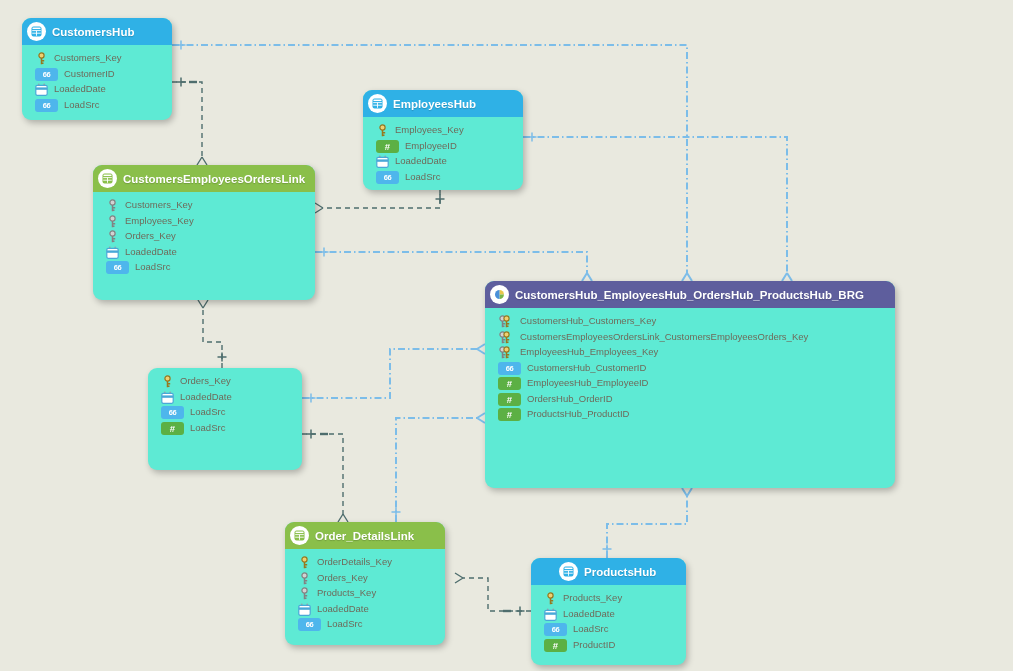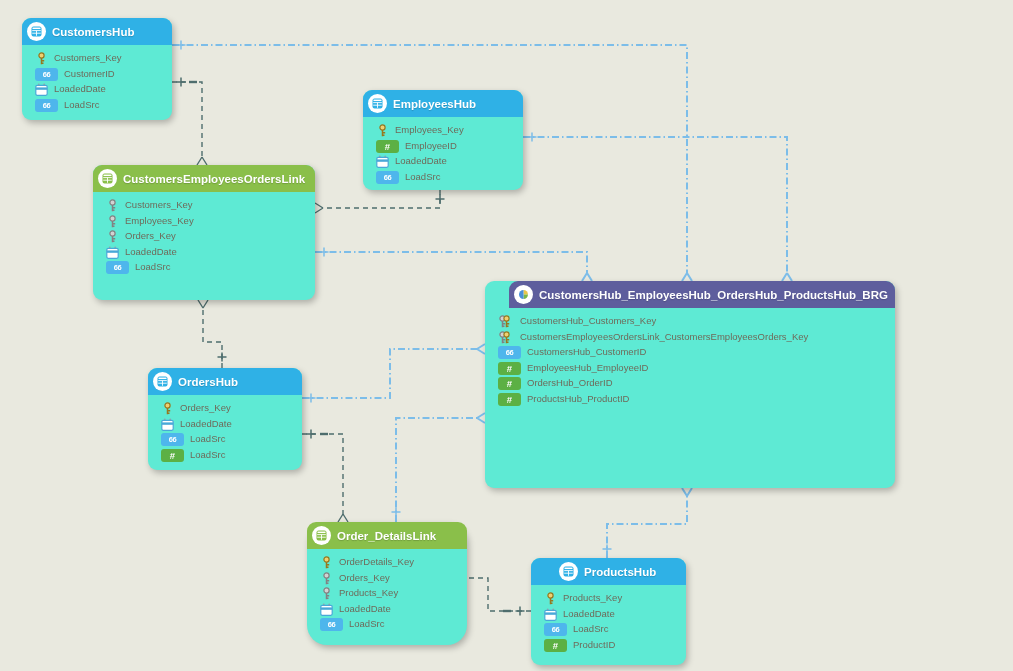--- a/index.html
+++ b/index.html
@@ -196,21 +196,21 @@
           </div>
           <div class="frow">
             <span class="ficon">
               <span class="icon-sq icon-text">66</span>
             </span>
             <span class="fname">LoadSrc</span>
           </div>
         </div>
       </div>
       <div class="entity" style="left: 93px; top: 165px; width: 222px; height: 135px;">
-        <div class="hdr" style="background: rgb(138, 191, 74); justify-content: center;">
+        <div class="hdr" style="background: rgb(138, 191, 74);">
           <span class="hicon">
             <svg width="11" height="11" viewBox="0 0 11 11">
               <rect x="0.5" y="0.5" width="10" height="10" rx="2" fill="#8abf4a"></rect>
               <path d="M1.5 2.3 H9.5" stroke="#fff" stroke-width="1.5"></path>
               <path d="M1.2 4.6 H9.8 M1.2 7.2 H9.8 M5.5 4.6 V9.8" stroke="#fff" stroke-width="0.9" fill="none"></path>
             </svg>
           </span>
           <span class="title">CustomersEmployeesOrdersLink</span>
         </div>
         <div class="body">
@@ -254,30 +254,20 @@
           </div>
           <div class="frow">
             <span class="ficon">
               <span class="icon-sq icon-text">66</span>
             </span>
             <span class="fname">LoadSrc</span>
           </div>
         </div>
       </div>
       <div class="entity" style="left: 148px; top: 368px; width: 154px; height: 102px;">
-        <div class="hdr" style="background: rgb(47, 177, 230);">
-          <span class="hicon">
-            <svg width="11" height="11" viewBox="0 0 11 11">
-              <rect x="0.5" y="0.5" width="10" height="10" rx="2" fill="#2fb1e6"></rect>
-              <path d="M1.5 2.3 H9.5" stroke="#fff" stroke-width="1.5"></path>
-              <path d="M1.2 4.6 H9.8 M1.2 7.2 H9.8 M5.5 4.6 V9.8" stroke="#fff" stroke-width="0.9" fill="none"></path>
-            </svg>
-          </span>
-          <span class="title">OrdersHub</span>
-        </div>
         <div class="body">
           <div class="frow">
             <span class="ficon">
               <svg width="13" height="13" viewBox="0 0 13 13">
                 <circle cx="6.5" cy="3.5" r="2.6" fill="#f0d070" stroke="#96781f" stroke-width="1.2"></circle>
                 <path d="M6.5 6.1 V12.3 M6.5 8.8 H9.2 M6.5 11.2 H8.5" stroke="#96781f" stroke-width="1.5" fill="none"></path>
               </svg>
             </span>
             <span class="fname">Orders_Key</span>
           </div>
@@ -300,21 +290,21 @@
           </div>
           <div class="frow">
             <span class="ficon">
               <span class="icon-sq icon-num">#</span>
             </span>
             <span class="fname">LoadSrc</span>
           </div>
         </div>
       </div>
       <div class="entity" style="left: 485px; top: 281px; width: 410px; height: 207px;">
-        <div class="hdr" style="background: rgb(94, 94, 157); margin-left: 24px;">
+        <div class="hdr" style="background: rgb(94, 94, 157);">
           <span class="hicon">
             <svg width="11" height="11" viewBox="0 0 11 11">
               <path d="M5.5 1 A4.5 4.5 0 0 1 10 5.5 L5.5 5.5 Z" fill="#e9c64a"></path>
               <path d="M10 5.5 A4.5 4.5 0 0 1 5.5 10 L5.5 5.5 Z" fill="#7ab648"></path>
               <path d="M5.5 10 A4.5 4.5 0 1 1 5.5 1 L5.5 5.5 Z" fill="#4a90d9"></path>
             </svg>
           </span>
           <span class="title">CustomersHub_EmployeesHub_OrdersHub_ProductsHub_BRG</span>
         </div>
         <div class="body">
@@ -343,20 +333,35 @@
                 <g transform="translate(2,0)">
                   <circle cx="6.5" cy="3.5" r="2.6" fill="#f0d070" stroke="#96781f" stroke-width="1.2"></circle>
                   <path d="M6.5 6.1 V12.3 M6.5 8.8 H9.2 M6.5 11.2 H8.5" stroke="#96781f" stroke-width="1.5" fill="none"></path>
                 </g>
               </svg>
             </span>
             <span class="fname">CustomersEmployeesOrdersLink_CustomersEmployeesOrders_Key</span>
           </div>
           <div class="frow">
             <span class="ficon">
+              <svg width="16" height="13" viewBox="0 0 16 13">
+                <g transform="translate(-2,0)">
+                  <circle cx="6.5" cy="3.5" r="2.6" fill="#d2d2d2" stroke="#828282" stroke-width="1.2"></circle>
+                  <path d="M6.5 6.1 V12.3 M6.5 8.8 H9.2 M6.5 11.2 H8.5" stroke="#828282" stroke-width="1.5" fill="none"></path>
+                </g>
+                <g transform="translate(2,0)">
+                  <circle cx="6.5" cy="3.5" r="2.6" fill="#f0d070" stroke="#96781f" stroke-width="1.2"></circle>
+                  <path d="M6.5 6.1 V12.3 M6.5 8.8 H9.2 M6.5 11.2 H8.5" stroke="#96781f" stroke-width="1.5" fill="none"></path>
+                </g>
+              </svg>
+            </span>
+            <span class="fname">EmployeesHub_Employees_Key</span>
+          </div>
+          <div class="frow">
+            <span class="ficon">
               <span class="icon-sq icon-text">66</span>
             </span>
             <span class="fname">CustomersHub_CustomerID</span>
           </div>
           <div class="frow">
             <span class="ficon">
               <span class="icon-sq icon-num">#</span>
             </span>
             <span class="fname">EmployeesHub_EmployeeID</span>
           </div>
@@ -367,21 +372,21 @@
             <span class="fname">OrdersHub_OrderID</span>
           </div>
           <div class="frow">
             <span class="ficon">
               <span class="icon-sq icon-num">#</span>
             </span>
             <span class="fname">ProductsHub_ProductID</span>
           </div>
         </div>
       </div>
-      <div class="entity" style="left: 307px; top: 522px; width: 160px; height: 123px; border-radius: 20px;">
+      <div class="entity" style="left: 285px; top: 522px; width: 160px; height: 123px;">
         <div class="hdr" style="background: rgb(138, 191, 74);">
           <span class="hicon">
             <svg width="11" height="11" viewBox="0 0 11 11">
               <rect x="0.5" y="0.5" width="10" height="10" rx="2" fill="#8abf4a"></rect>
               <path d="M1.5 2.3 H9.5" stroke="#fff" stroke-width="1.5"></path>
               <path d="M1.2 4.6 H9.8 M1.2 7.2 H9.8 M5.5 4.6 V9.8" stroke="#fff" stroke-width="0.9" fill="none"></path>
             </svg>
           </span>
           <span class="title">Order_DetailsLink</span>
         </div>

